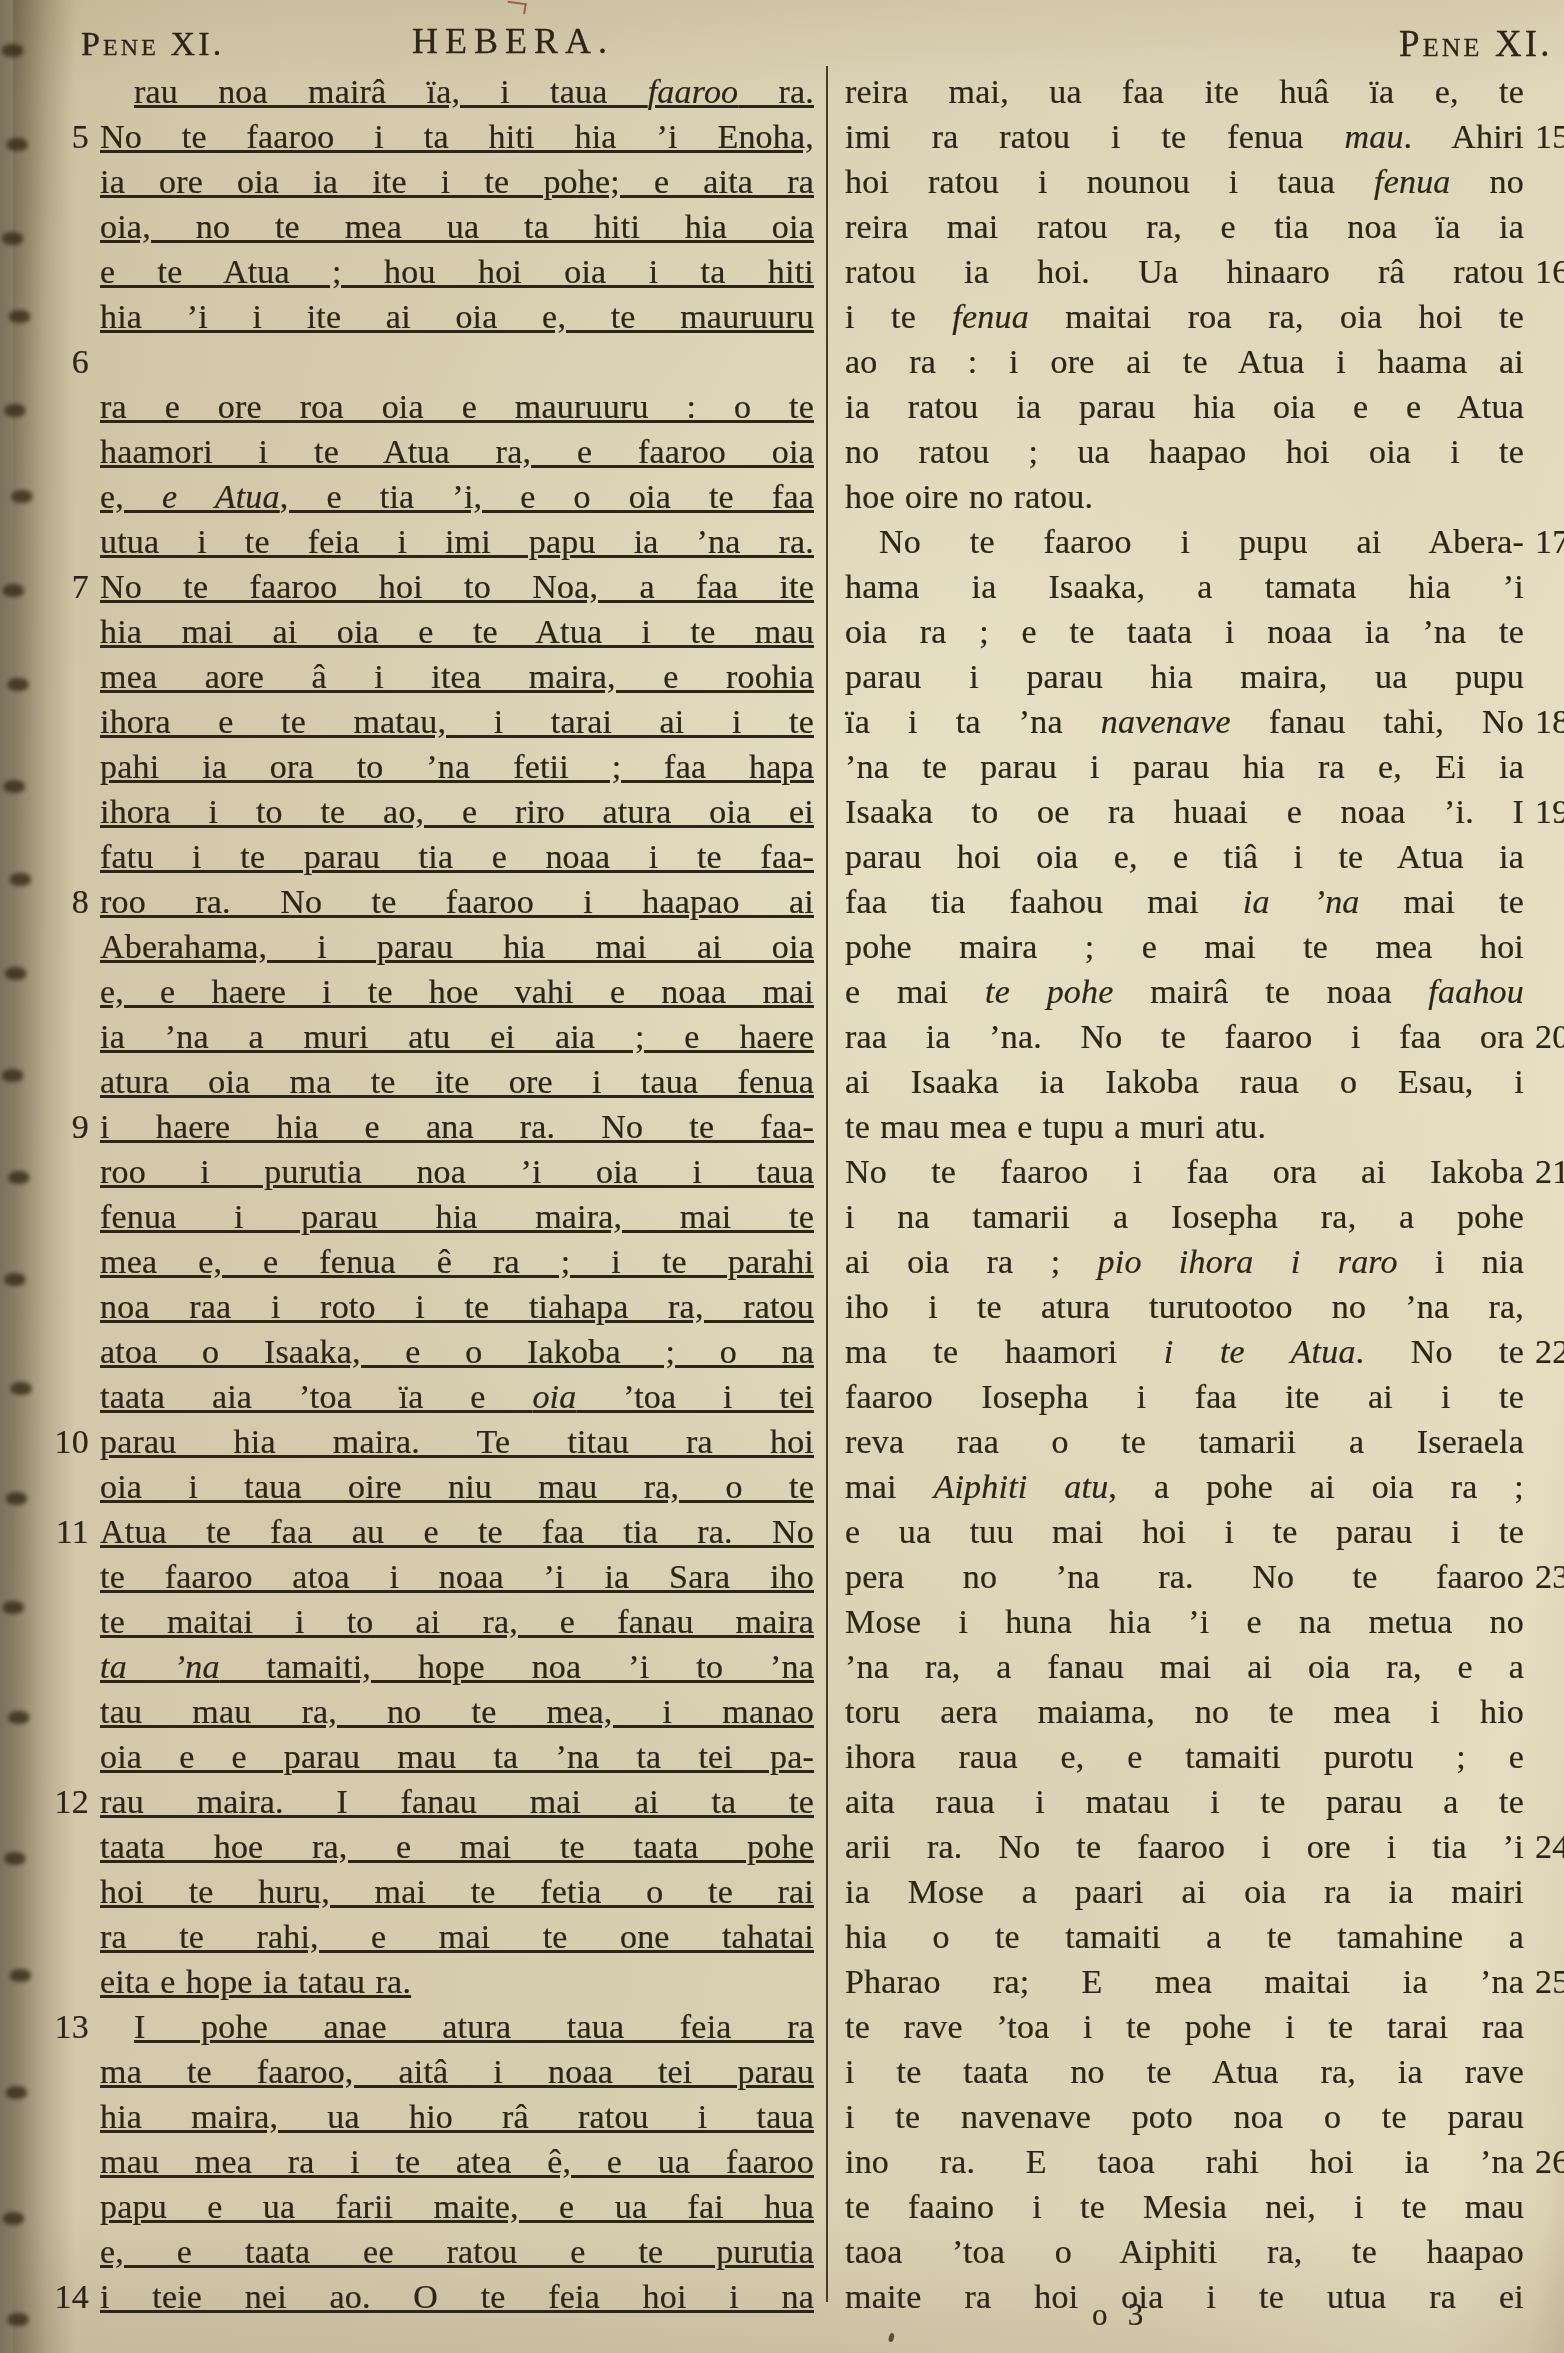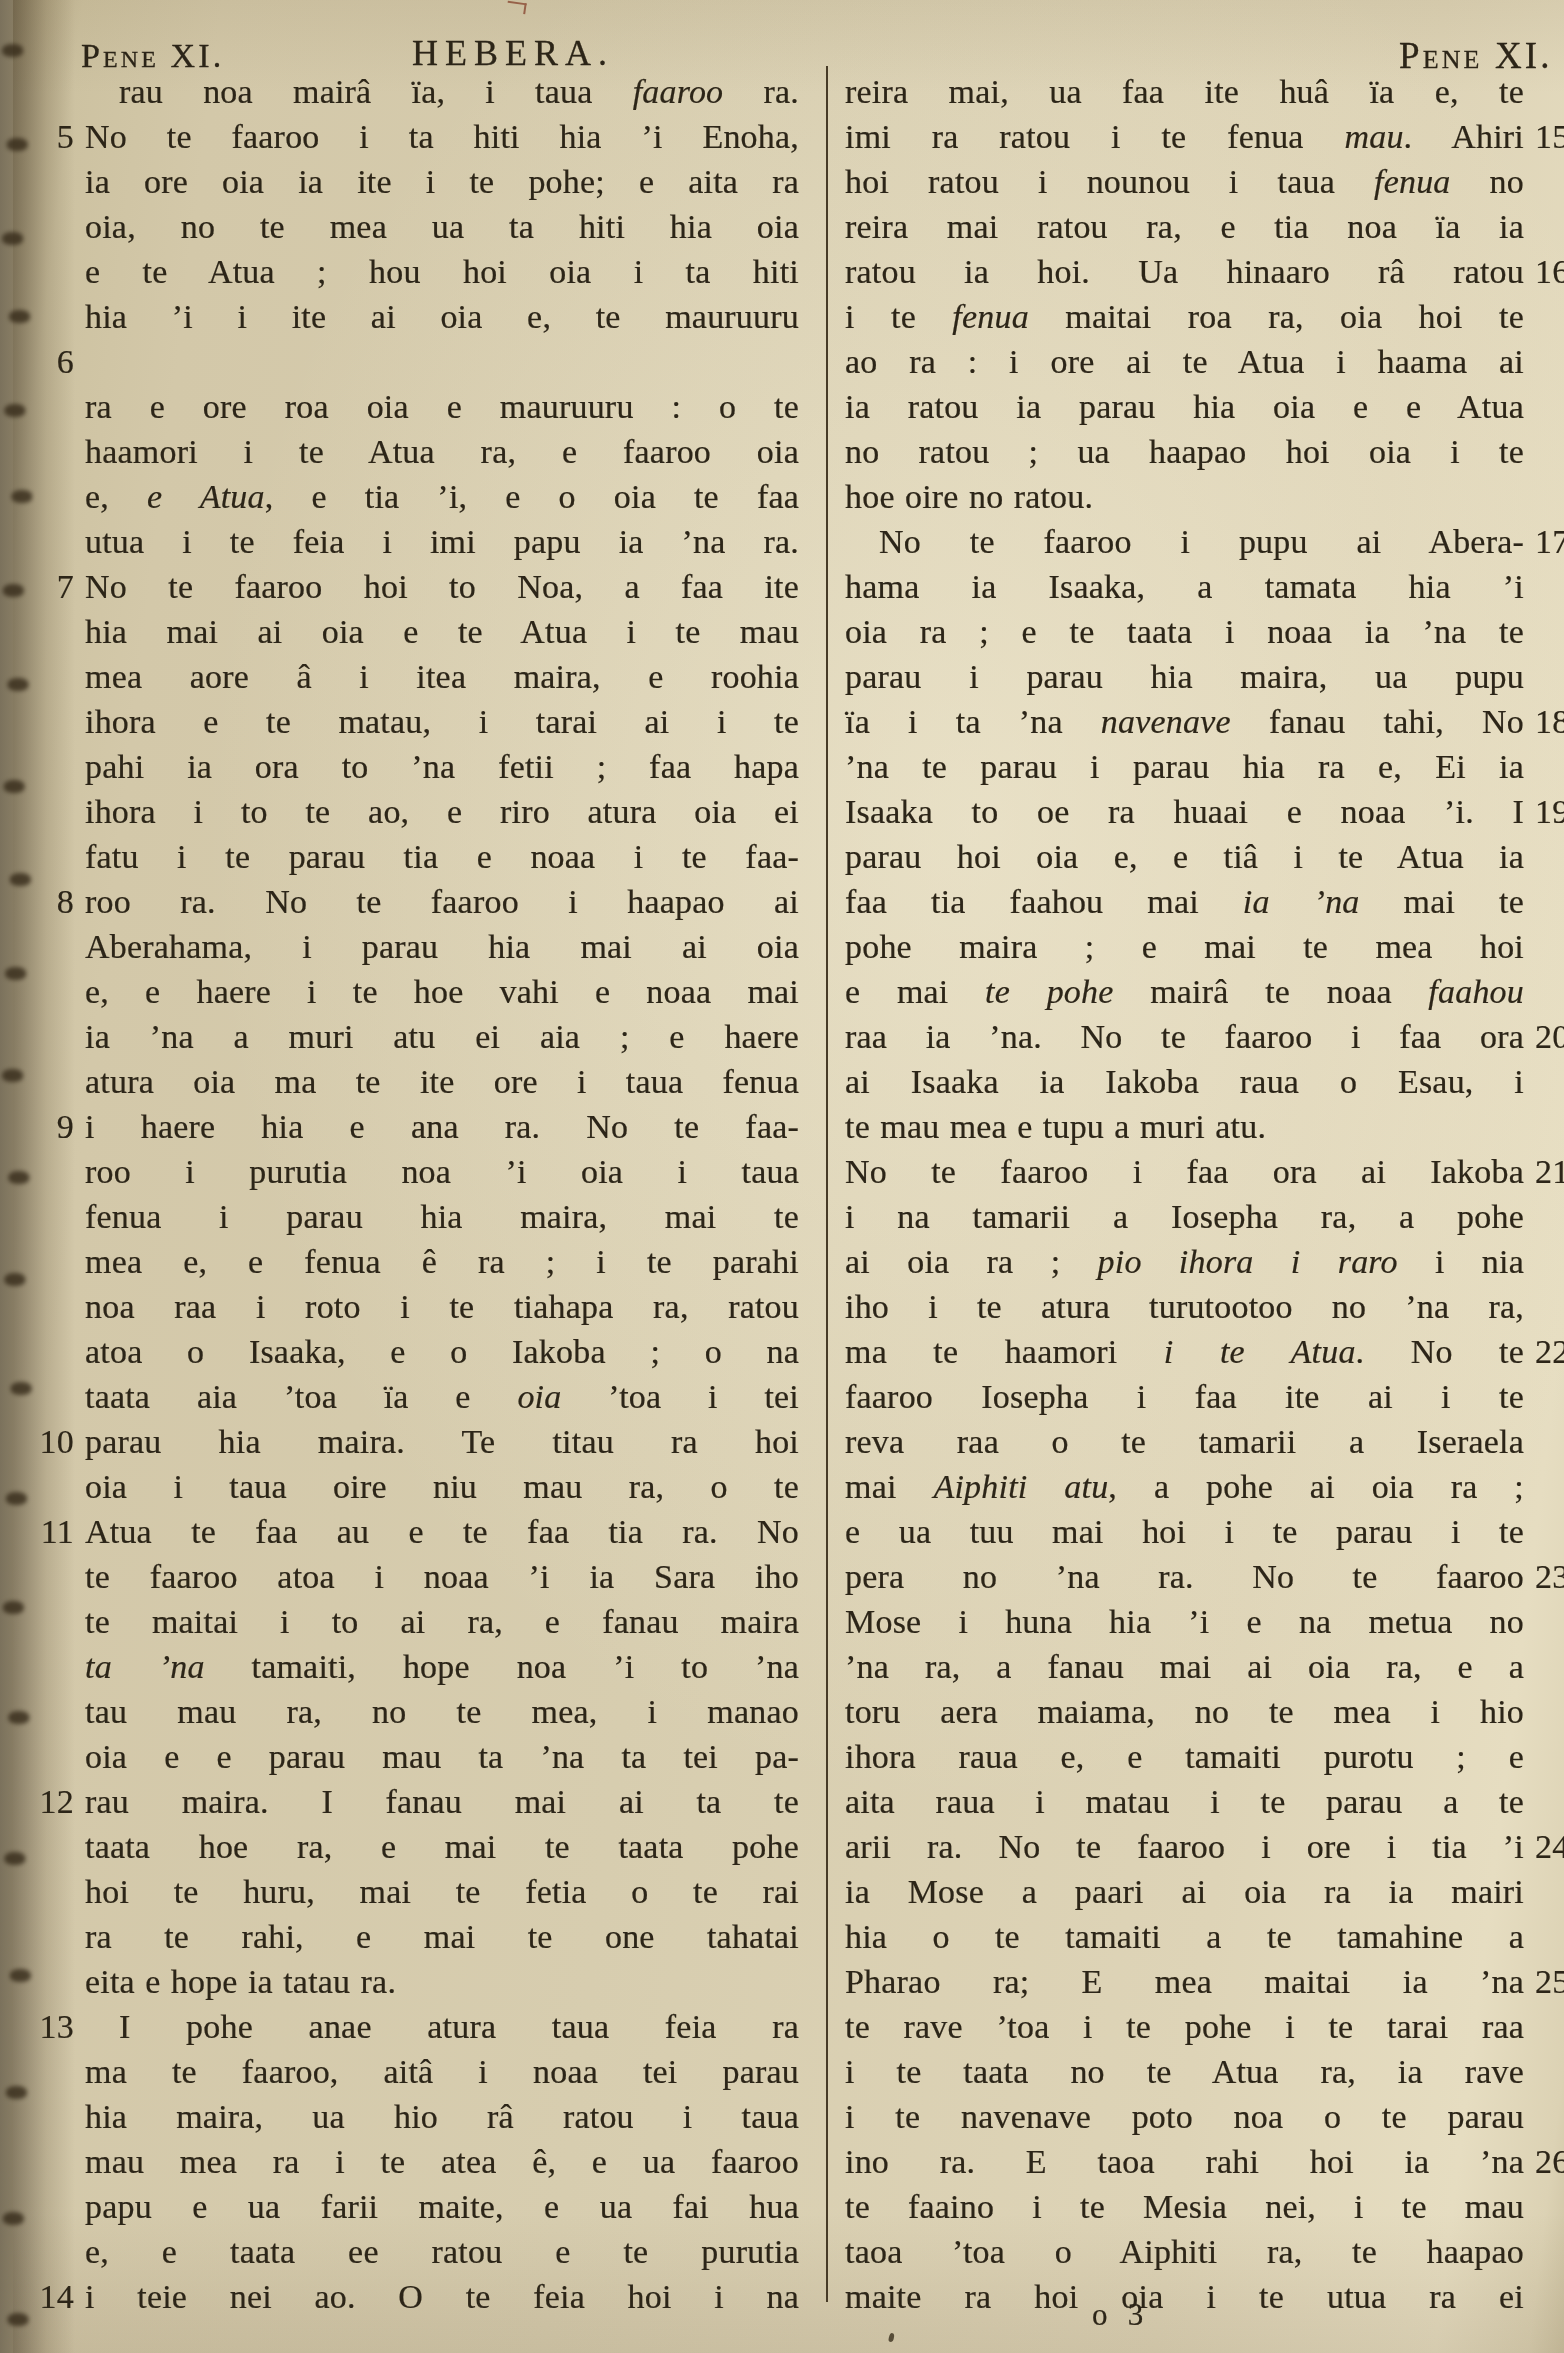--- a/index.html
+++ b/index.html
@@ -28,27 +28,27 @@
     position:absolute;top:44px;left:2.3px;width:20.3px;height:12.5px;border-radius:45%;
     background:#342918;filter:blur(2px);opacity:0.78;
     box-shadow:
       4.7px 94px #342918, 0 188px #342918, 7px 266px #342918, 2.3px 360px #342918,
       9.4px 446px #342918, 0.8px 540px #342918, 5.5px 634px #342918, 1.6px 736px #342918,
       7.8px 829px #342918, 3.1px 923px #342918, 0 1025px #342918, 6.3px 1127px #342918,
       2.3px 1229px #342918, 8.6px 1338px #342918, 3.9px 1448px #342918, 0.8px 1557px #342918,
       6.3px 1667px #342918, 2.3px 1808px #342918, 7.8px 1925px #342918, 3.9px 2042px #342918,
       0.8px 2168px #342918, 5.5px 2269px #342918;
   }
-  .rh{position:absolute;white-space:nowrap;margin-top:12px;-webkit-text-stroke:0.3px currentColor;}
+  .rh{position:absolute;white-space:nowrap;-webkit-text-stroke:0.3px currentColor;}
   .rh.left{left:81px;top:25px;font-variant:small-caps;font-size:34px;letter-spacing:3.1px;}
   .rh.center{left:513px;top:20px;transform:translateX(-50%);font-size:36px;letter-spacing:7px;}
   .rh.right{right:12.5px;top:22px;font-variant:small-caps;font-size:37px;letter-spacing:3.1px;}
   .divider{position:absolute;left:826px;top:66px;height:2236px;width:1.6px;background:#473b27;}
   .col{position:absolute;top:69px;font-size:34px;line-height:45px;word-spacing:1.6px;letter-spacing:0.2px;-webkit-text-stroke:0.2px currentColor;}
-  .left-col{left:85px;width:714px;}
+  .left-col{left:100px;width:714px;text-decoration:underline;}
   .right-col{left:845px;width:679px;}
   .line{position:relative;text-align:justify;text-align-last:justify;height:45px;}
   .line.end{text-align-last:left;}
   .line.ind{padding-left:34px;}
   .it{font-style:italic;}
   .verse{position:absolute;font-style:normal;white-space:nowrap;}
   .left-col .verse{right:calc(100% + 11px);}
   .right-col .verse{left:calc(100% + 11px);}
   .signature{position:absolute;left:1092px;top:2297px;font-size:31px;letter-spacing:6.3px;-webkit-text-stroke:0.2px currentColor;}
   .ink-mark.top{

